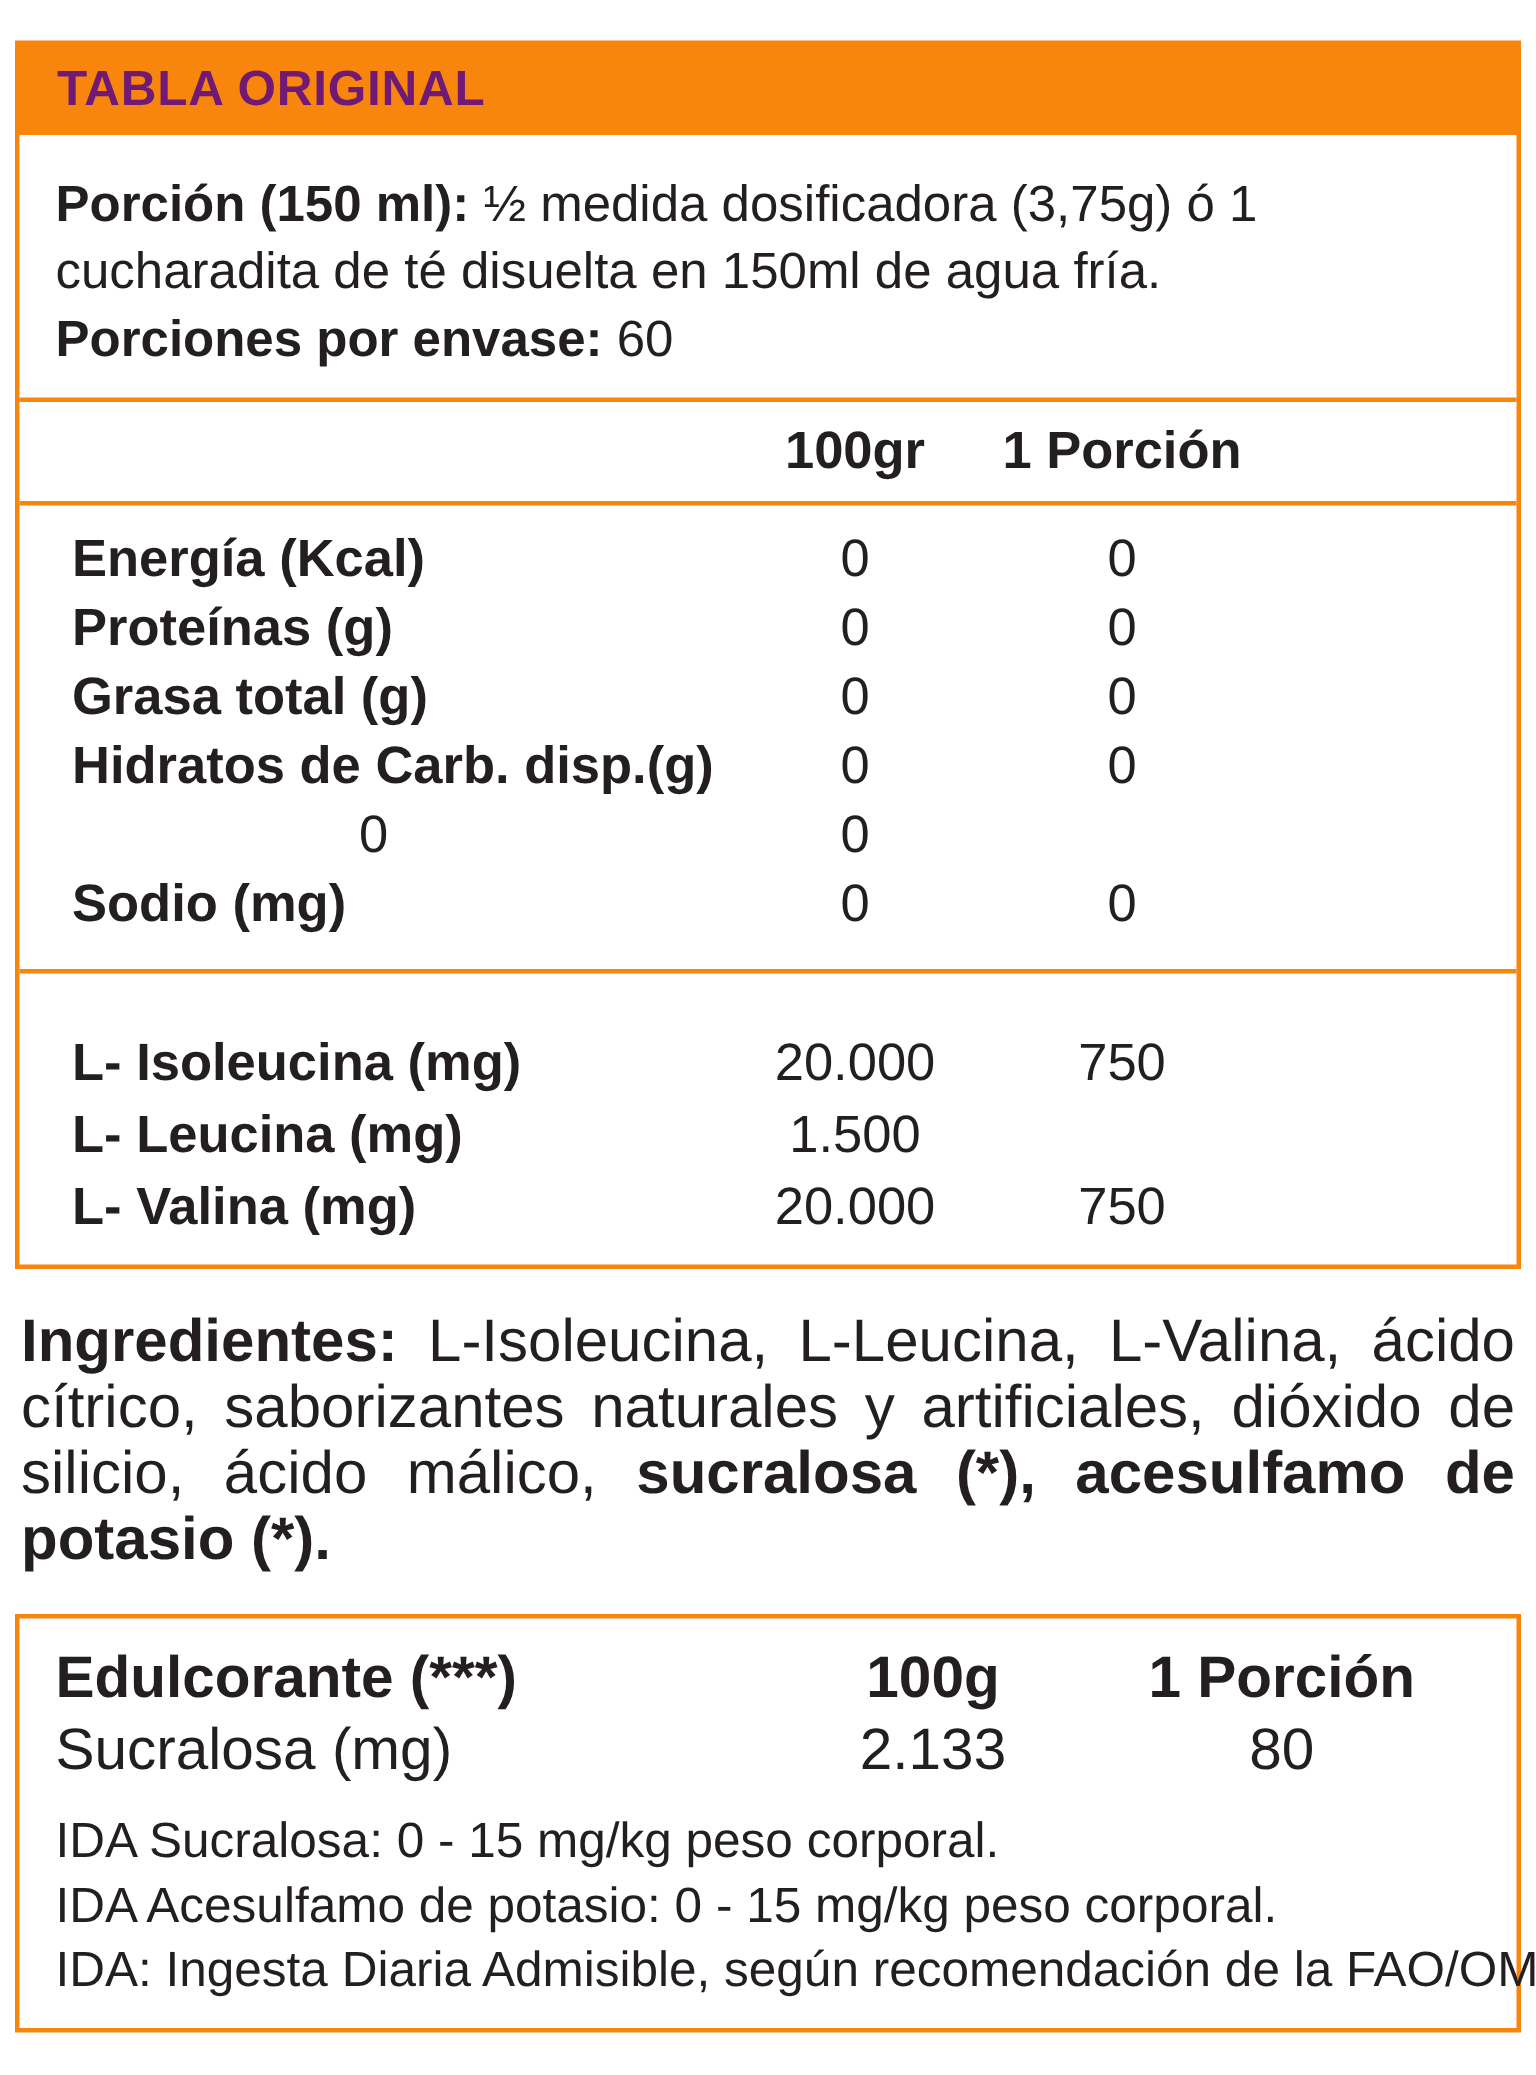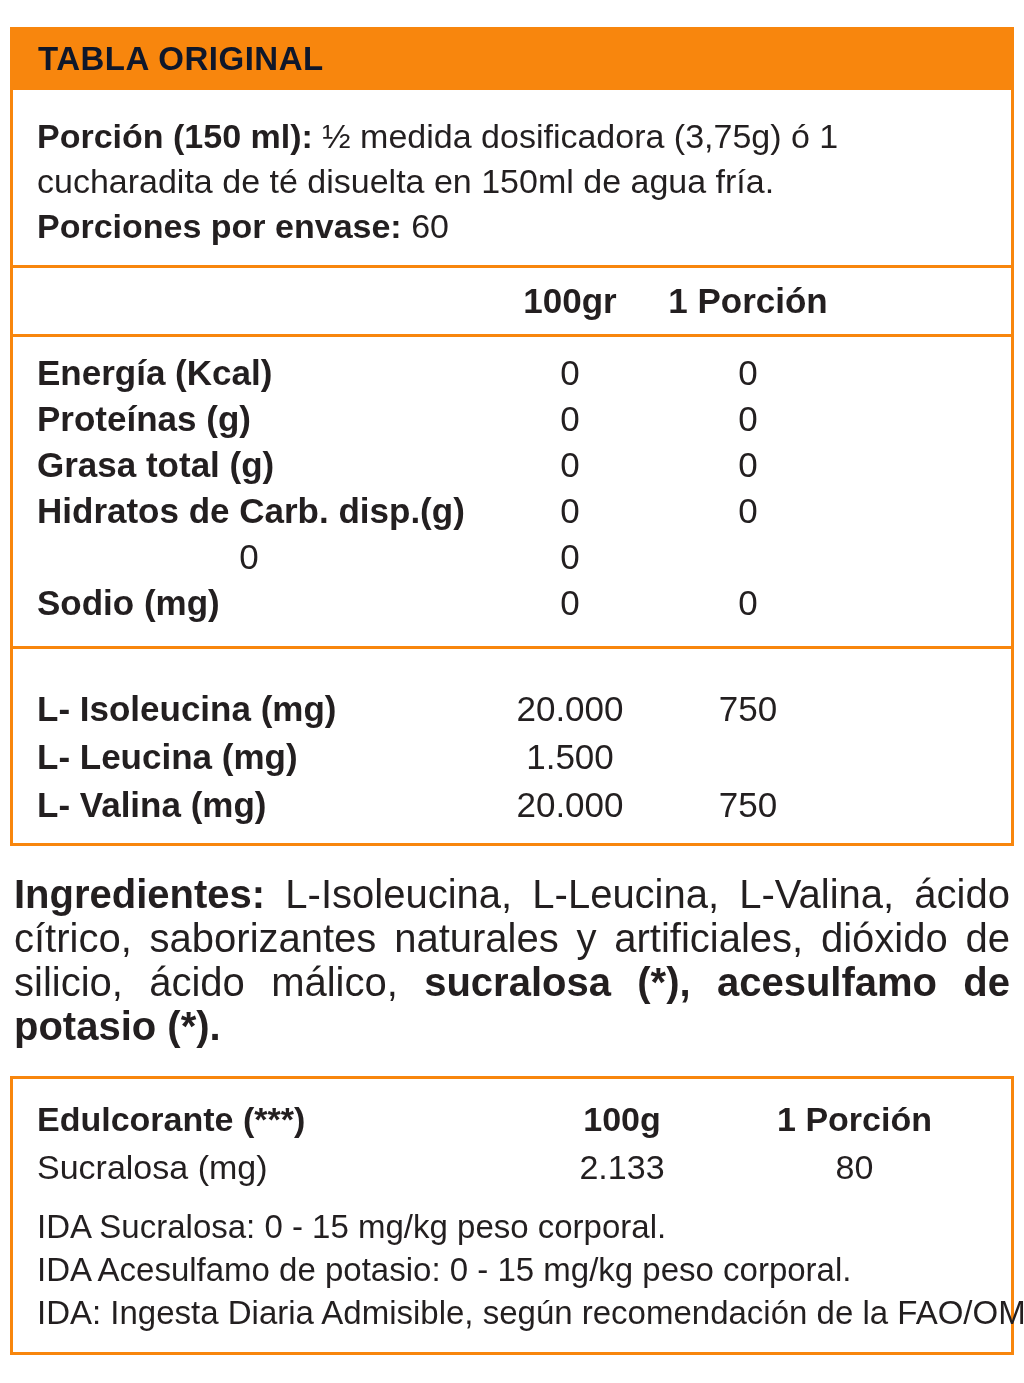--- a/index.html
+++ b/index.html
@@ -15,21 +15,21 @@
     -webkit-font-smoothing:antialiased;
   }
   .wrap{padding:27px 10px 0;}
 
   
   .title-bar{
     height:63px;background:var(--orange);
     display:flex;align-items:center;padding-left:28px;
   }
   .title-bar .title{
-    color:#0f172a;font-weight:700;font-size:33px;letter-spacing:.5px;
+    color:#701a75;font-weight:700;font-size:33px;letter-spacing:.5px;
   }
 
   
   .box{border:3px solid var(--orange);}
   .box.no-top{border-top:none;}
 
   .portion{
     padding:24px 24px 16px;
     font-size:34px;line-height:45px;
   }
@@ -39,34 +39,34 @@
 
   .grid1{display:grid;grid-template-columns:472px 170px 186px 1fr;align-items:center;}
   .grid2{display:grid;grid-template-columns:520px 178px 287px 1fr;align-items:center;}
 
   .thead{height:66px;font-size:35px;font-weight:700;}
   .cell-label{padding-left:24px;}
   .cell-val{text-align:center;}
 
   .rows1{padding:13px 0 20px;}
   .row{height:46px;font-size:35px;}
-  .row .cell-label{font-weight:700;}
+  .row .cell-label{font-weight:700;margin-left:11px;}
   .row.plain .cell-label{font-weight:400;padding-left:36px;}
 
   .amino{padding:36px 0 14px;}
   .amino .row{height:48px;}
 
   .ingredients{
     margin:26px 4px 28px;
     font-size:40px;line-height:44px;
     text-align:justify;
   }
 
   .box2{margin-bottom:0;padding:16px 0 16px;}
-  .trow{height:48px;font-size:34px;}
+  .trow{height:48px;font-size:39px;}
   .trow.head{font-weight:700;}
   .notes{padding:14px 24px 2px;font-size:33px;line-height:43px;}
   .notes div{white-space:nowrap;}
 </style>
 </head>
 <body>
 
 <div class="wrap">
 
   <div class="title-bar">

